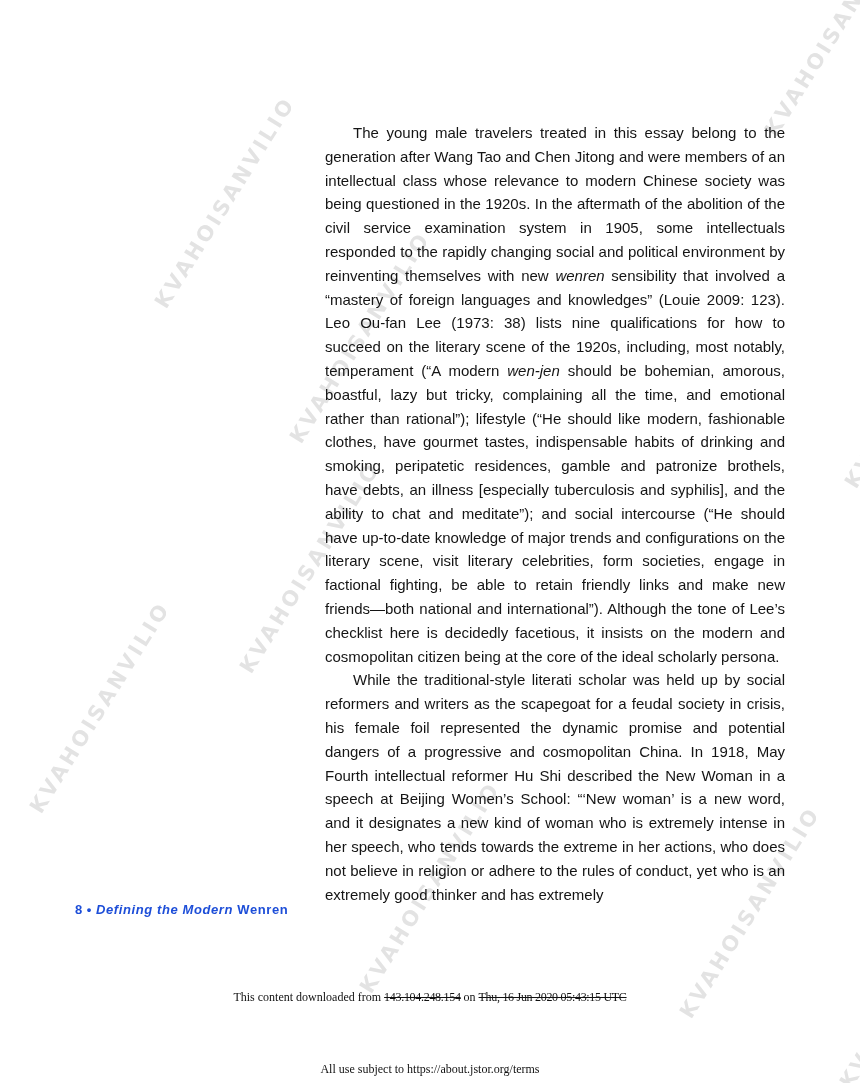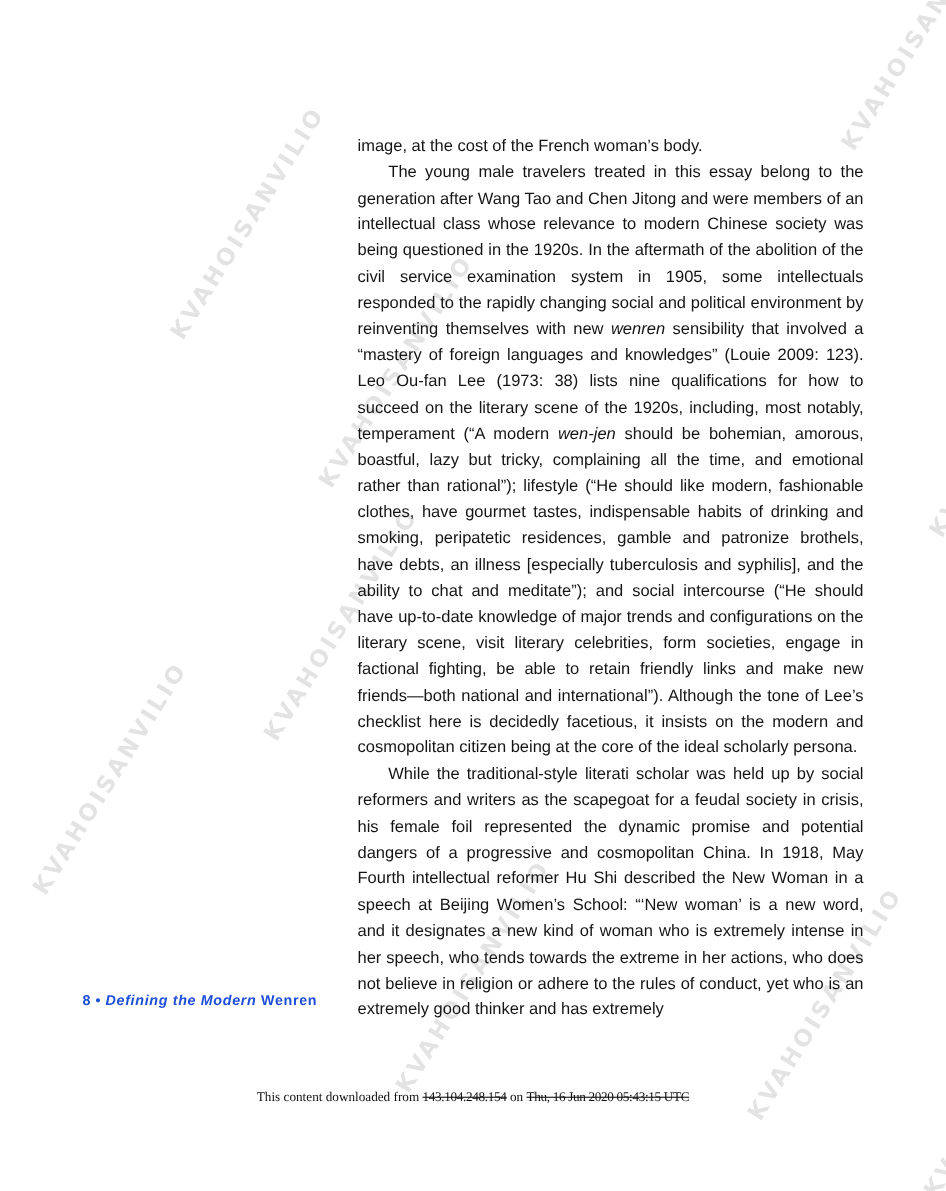--- a/index.html
+++ b/index.html
@@ -107,29 +107,29 @@
     <span class="wm" style="left:285px; top:435px;">KVAHOISANVILIO</span>
     <span class="wm" style="left:840px; top:480px;">KVAHOISANVILIO</span>
     <span class="wm" style="left:235px; top:665px;">KVAHOISANVILIO</span>
     <span class="wm" style="left:25px;  top:805px;">KVAHOISANVILIO</span>
     <span class="wm" style="left:355px; top:985px;">KVAHOISANVILIO</span>
     <span class="wm" style="left:675px; top:1010px;">KVAHOISANVILIO</span>
     <span class="wm" style="left:835px; top:1080px;">KVAHOISANVILIO</span>
   </div>
 
   <div class="text-block">
-    <p><span>image, at the cost of the French woman’s body.</span></p>
     <p class="indent"><span>The young male travelers treated in this essay belong to the generation after Wang Tao and Chen Jitong and were members of an intellectual class whose relevance to modern Chinese society was being questioned in the 1920s. In the aftermath of the abolition of the civil service examination system in 1905, some intellectuals responded to the rapidly changing social and political environment by reinventing themselves with new </span><em>wenren</em><span> sensibility that involved a “mastery of foreign languages and knowledges” (Louie 2009: 123). Leo Ou-fan Lee (1973: 38) lists nine qualifications for how to succeed on the literary scene of the 1920s, including, most notably, temperament (“A modern </span><em>wen-jen</em><span> should be bohemian, amorous, boastful, lazy but tricky, complaining all the time, and emotional rather than rational”); lifestyle (“He should like modern, fashionable clothes, have gourmet tastes, indispensable habits of drinking and smoking, peripatetic residences, gamble and patronize brothels, have debts, an illness [especially tuberculosis and syphilis], and the ability to chat and meditate”); and social intercourse (“He should have up-to-date knowledge of major trends and configurations on the literary scene, visit literary celebrities, form societies, engage in factional fighting, be able to retain friendly links and make new friends—both national and international”). Although the tone of Lee’s checklist here is decidedly facetious, it insists on the modern and cosmopolitan citizen being at the core of the ideal scholarly persona.</span></p>
     <p class="indent"><span>While the traditional-style literati scholar was held up by social reformers and writers as the scapegoat for a feudal society in crisis, his female foil represented the dynamic promise and potential dangers of a progressive and cosmopolitan China. In 1918, May Fourth intellectual reformer Hu Shi described the New Woman in a speech at Beijing Women’s School: “‘New woman’ is a new word, and it designates a new kind of woman who is extremely intense in her speech, who tends towards the extreme in her actions, who does not believe in religion or adhere to the rules of conduct, yet who is an extremely good thinker and has extremely</span></p>
   </div>
 
   <div class="running-footer">
     <span>8</span><span class="rf-sep">•</span><span class="rf-italic">Defining the Modern</span>&nbsp;<span>Wenren</span>
   </div>
 
   <div class="jstor-note jstor-line1">
     <span>This content downloaded from</span>
     <span class="redacted">143.104.248.154</span>
     <span>on</span>
     <span class="redacted">Thu, 16 Jun 2020 05:43:15 UTC</span>
   </div>
+  <div class="jstor-note jstor-line2">All use subject to https://about.jstor.org/terms</div>
 
 </div>
 
 </body></html>

